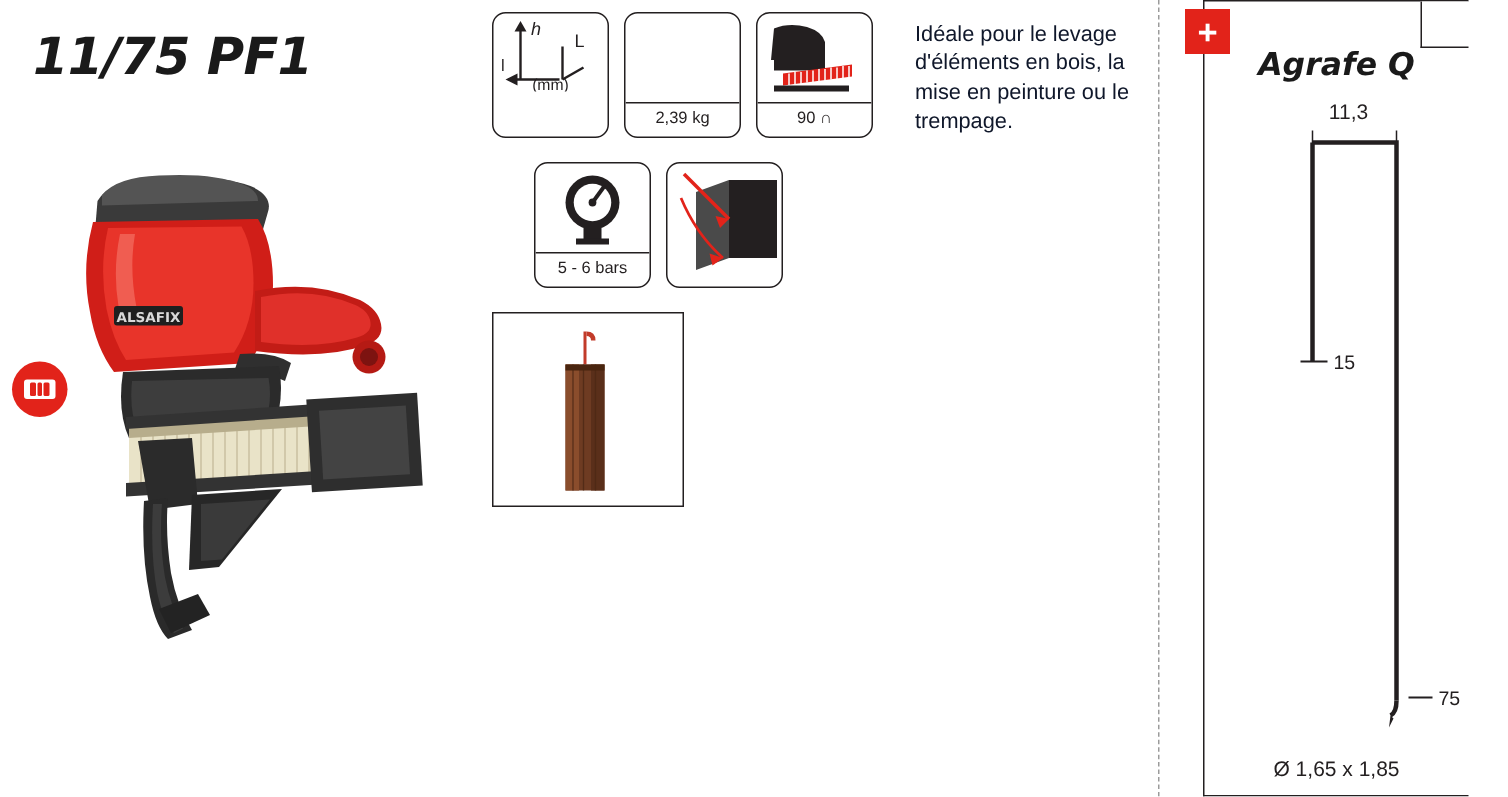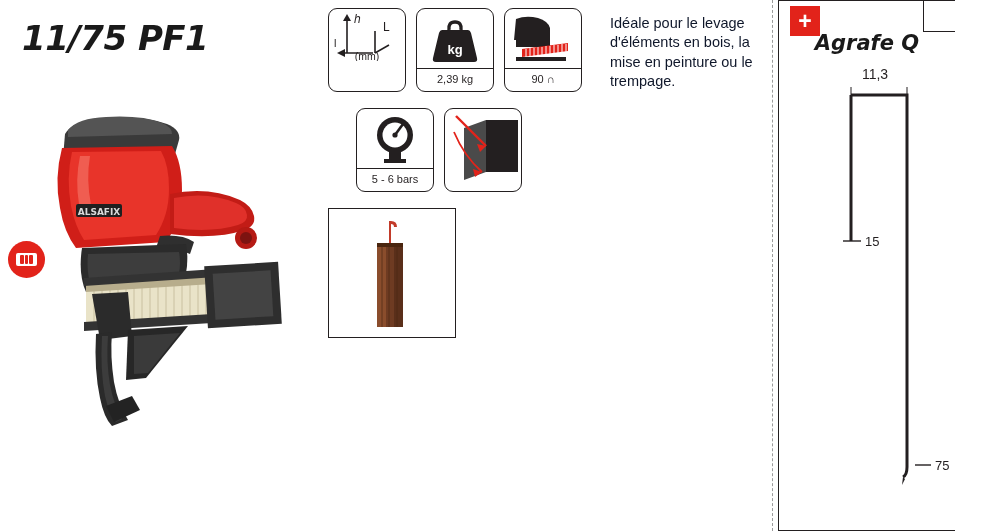--- a/index.html
+++ b/index.html
@@ -161,21 +161,21 @@
 
   
   .right-panel {
     position: absolute;
     left: 774px; top: 0;
     width: 231px; height: 531px;
     background: #fff;
   }
   .right-frame {
     position: absolute;
-    left: 4px; top: 0;
+    left: 28px; top: 0;
     width: 177px; height: 531px;
     border-left: 1.5px solid #231f20;
     border-top: 1.5px solid #231f20;
     border-bottom: 1.5px solid #231f20;
     box-sizing: border-box;
   }
   .plus-badge {
     position: absolute;
     left: 16px; top: 6px;
     width: 30px; height: 30px;
@@ -300,27 +300,20 @@
             <path d="M44 44 L58 36" stroke="#231f20" stroke-width="1.6" fill="none"></path>
             <text x="23" y="14" font-family="Liberation Sans, sans-serif" font-size="12" fill="#231f20" font-style="italic">h</text>
             <text x="52" y="22" font-family="Liberation Sans, sans-serif" font-size="12" fill="#231f20">L</text>
             <text x="3" y="38" font-family="Liberation Sans, sans-serif" font-size="11" fill="#231f20">l</text>
             <text x="36" y="51" font-family="Liberation Sans, sans-serif" font-size="10.5" fill="#231f20" text-anchor="middle">(mm)</text>
           </svg>
         </div>
       </div>
 
       <div class="picto">
-        <div class="picto-art">
-          <svg width="54" height="50" viewBox="0 0 54 50">
-            <path d="M14 16 q-2 0 -3 3 L5 44 q-1 4 3 4 l38 0 q4 0 3 -4 L43 19 q-1 -3 -3 -3 z" fill="#231f20"></path>
-            <path d="M21 16 q-1 -8 6 -8 q7 0 6 8" fill="none" stroke="#231f20" stroke-width="3.4"></path>
-            <text x="27" y="40" font-family="Liberation Sans, sans-serif" font-size="13" font-weight="bold" fill="#ffffff" text-anchor="middle">kg</text>
-          </svg>
-        </div>
         <div class="picto-caption">2,39 kg</div>
       </div>
 
       <div class="picto">
         <div class="picto-art">
           <svg width="66" height="52" viewBox="0 0 66 52">
             <path d="M6 6 q10 -4 22 -1 q10 3 12 10 l0 12 l-36 0 z" fill="#231f20"></path>
             <rect x="6" y="27" width="34" height="7" fill="#231f20"></rect>
             <path d="M12 36 l46 -6 l0 8 l-46 6 z" fill="#e2231a"></path>
             <g stroke="#ffffff" stroke-width="1">
@@ -399,17 +392,18 @@
         <path d="M100 406 q0 8 -4 10" stroke="#231f20" stroke-width="3" fill="none"></path>
         <path d="M96 416 l-1 8 l3 -6 z" fill="#231f20"></path>
 
         <path d="M36 180 L54 180" stroke="#231f20" stroke-width="1.4" fill="none"></path>
         <text x="58" y="185" font-family="Liberation Sans, sans-serif" font-size="13" fill="#231f20">15</text>
 
         <path d="M108 404 L124 404" stroke="#231f20" stroke-width="1.4" fill="none"></path>
         <text x="128" y="409" font-family="Liberation Sans, sans-serif" font-size="13" fill="#231f20">75</text>
       </svg>
 
+      <div class="staple-footer">Ø 1,65 x 1,85</div>
     </div>
     <div class="plus-badge">+</div>
   </div>
 
 </div>
 
 </body></html>

